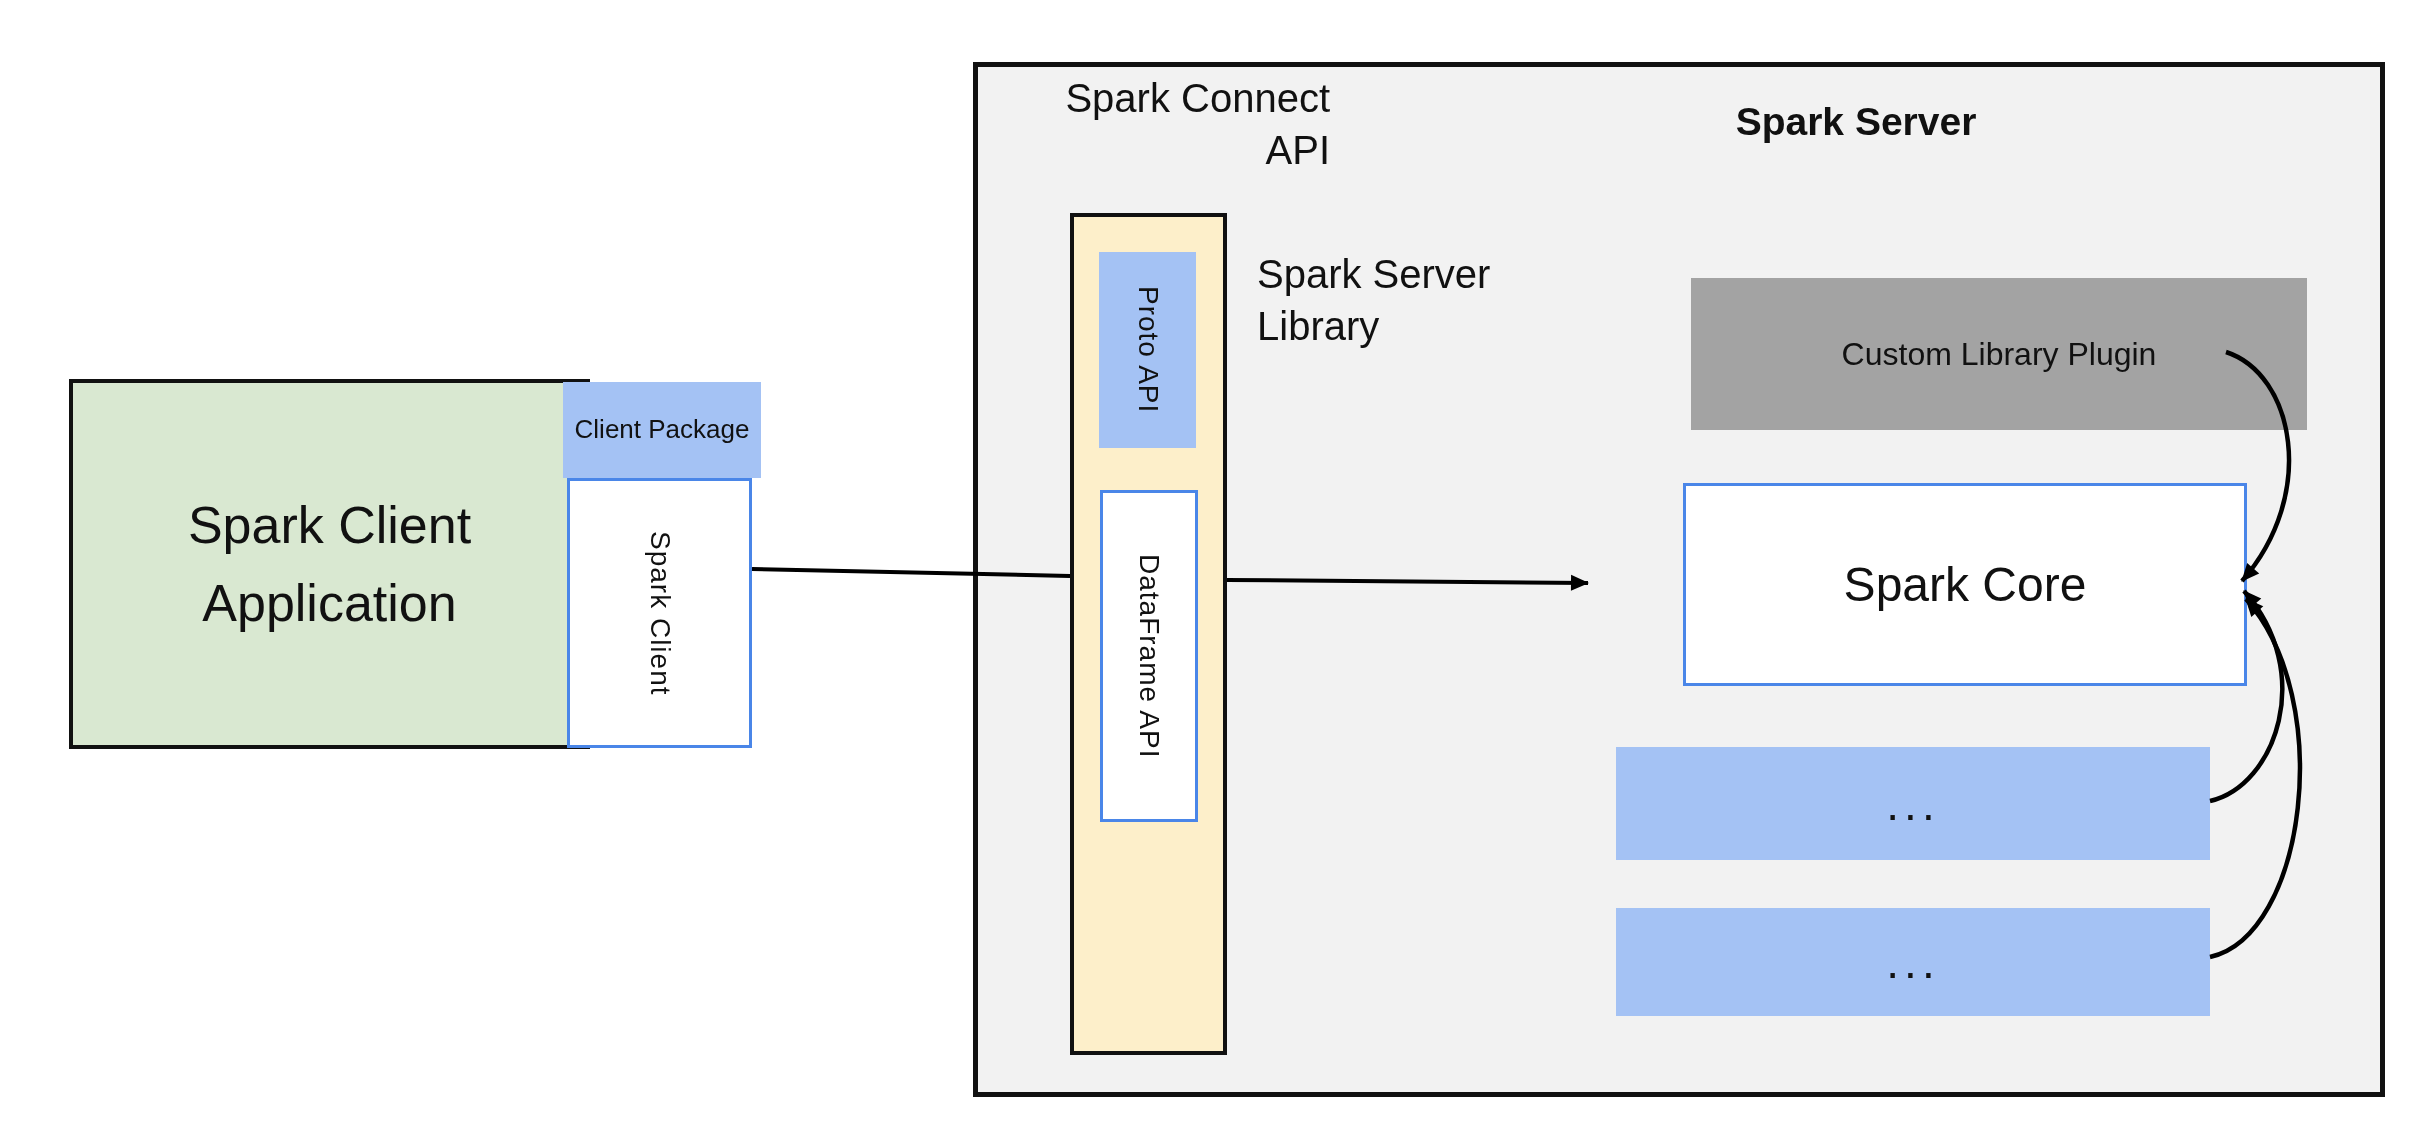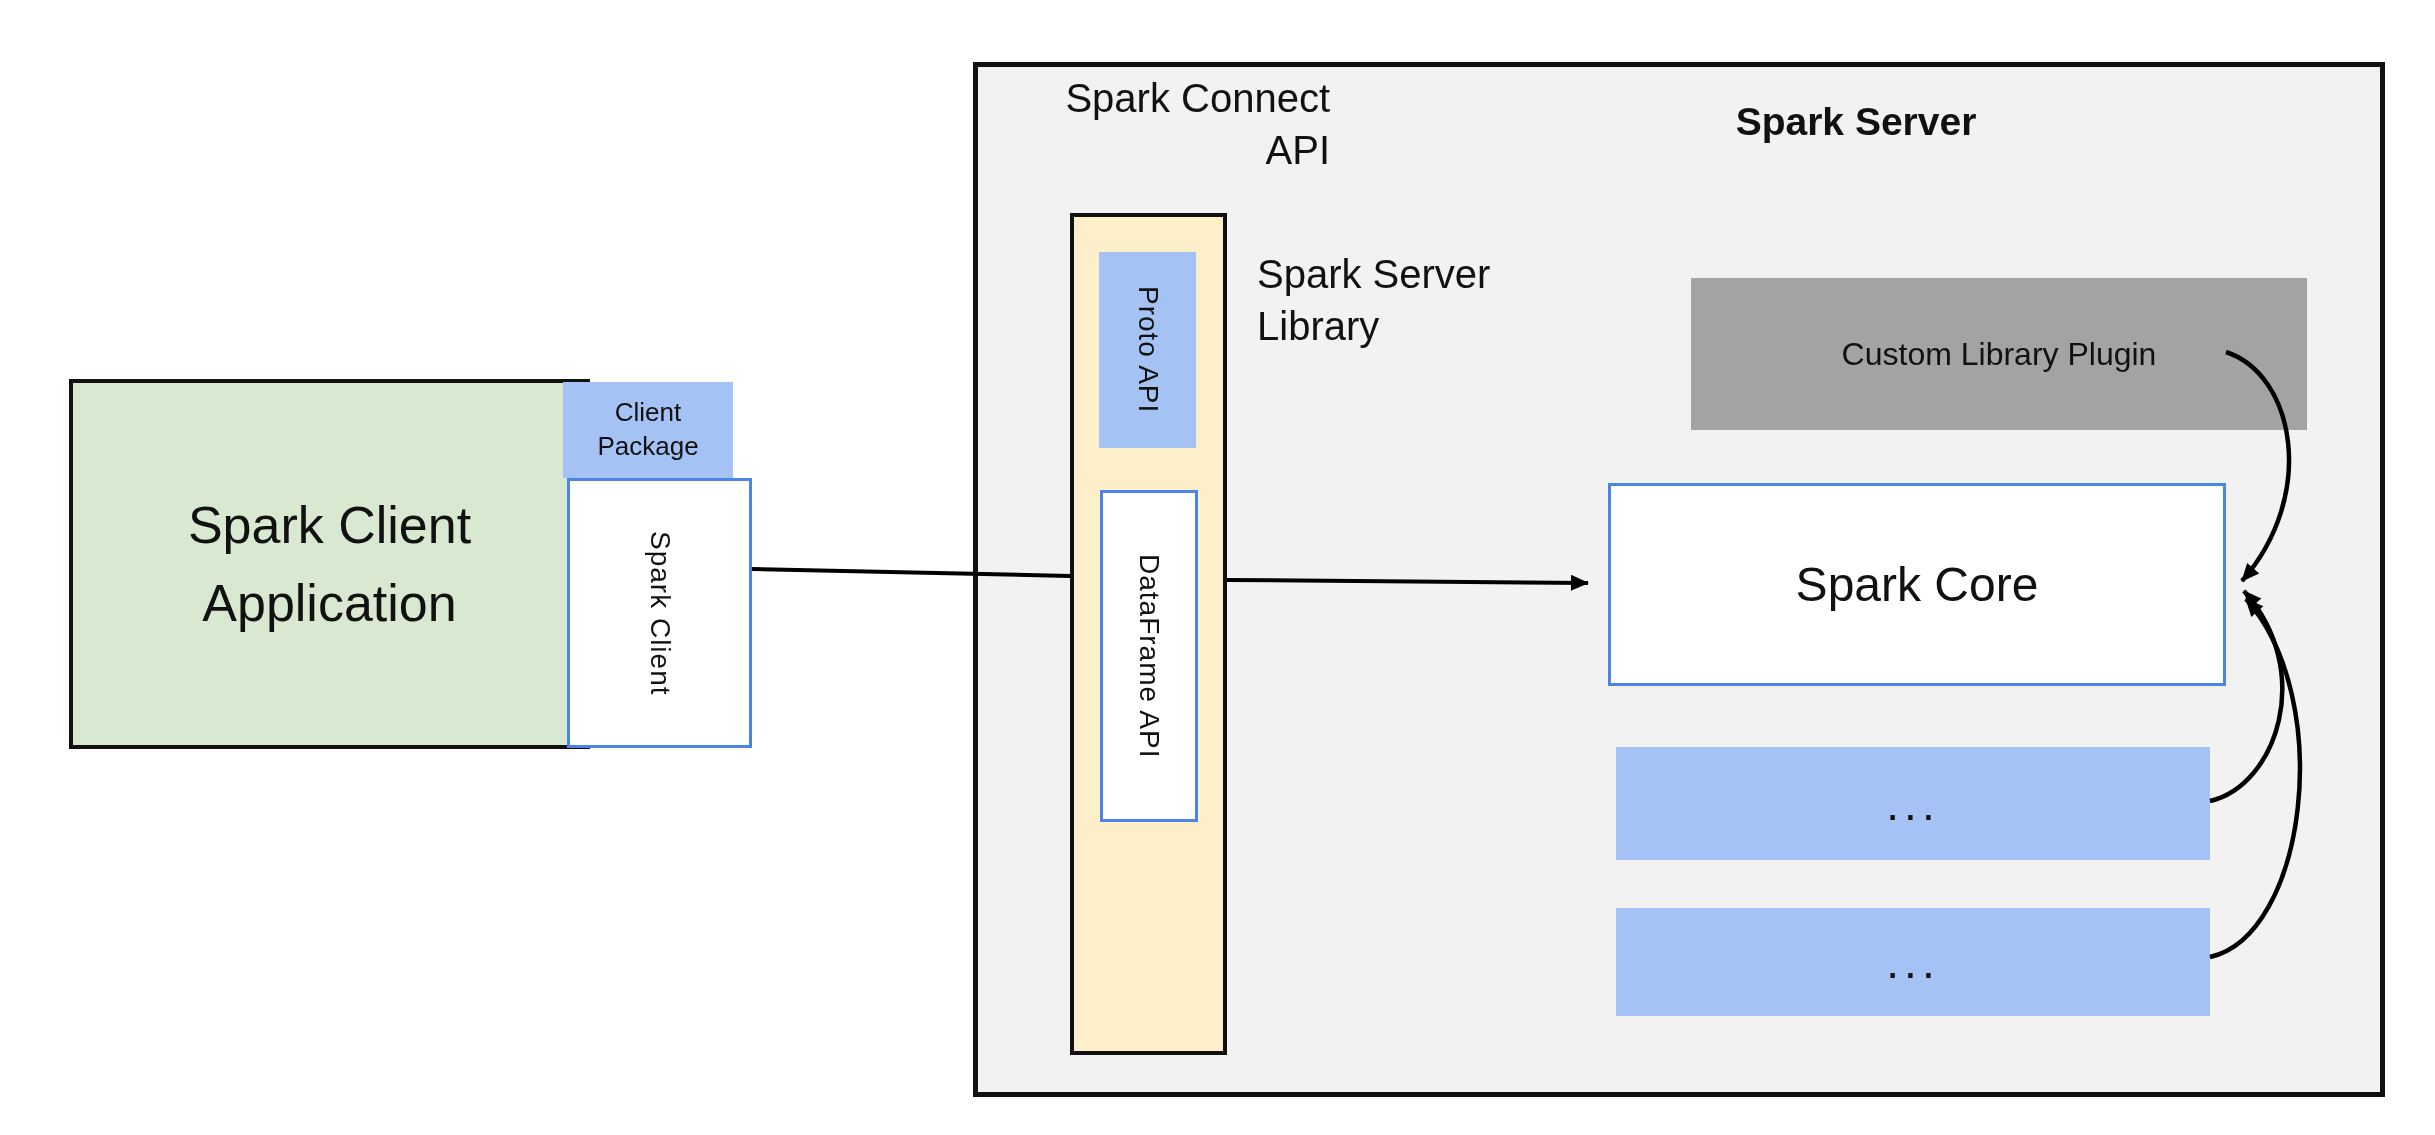--- a/index.html
+++ b/index.html
@@ -34,21 +34,21 @@
   }
 
   
   .green-box {
     left: 69px; top: 379px; width: 521px; height: 370px;
     background: #d9e8d1;
     border: 4px solid #111111;
     font-size: 52px; line-height: 1.5;
   }
   .client-package {
-    left: 563px; top: 382px; width: 170px; height: 96px;
+    left: 563px; top: 382px; width: 198px; height: 96px;
     background: #a4c2f4;
     font-size: 26px; line-height: 1.3;
   }
   .spark-client-box {
     left: 567px; top: 478px; width: 185px; height: 270px;
     background: #ffffff;
     border: 3px solid #4a86e8;
   }
 
   
@@ -85,21 +85,21 @@
     text-align: left;
   }
 
   
   .plugin-box {
     left: 1691px; top: 278px; width: 616px; height: 152px;
     background: #a3a3a3;
     font-size: 32px;
   }
   .core-box {
-    left: 1608px; top: 483px; width: 618px; height: 203px;
+    left: 1683px; top: 483px; width: 564px; height: 203px;
     background: #ffffff;
     border: 3px solid #4a86e8;
     font-size: 48px;
   }
   .dots-box {
     left: 1616px; width: 594px;
     background: #a4c2f4;
     font-size: 46px; line-height: 1;
     letter-spacing: 5px;
   }

